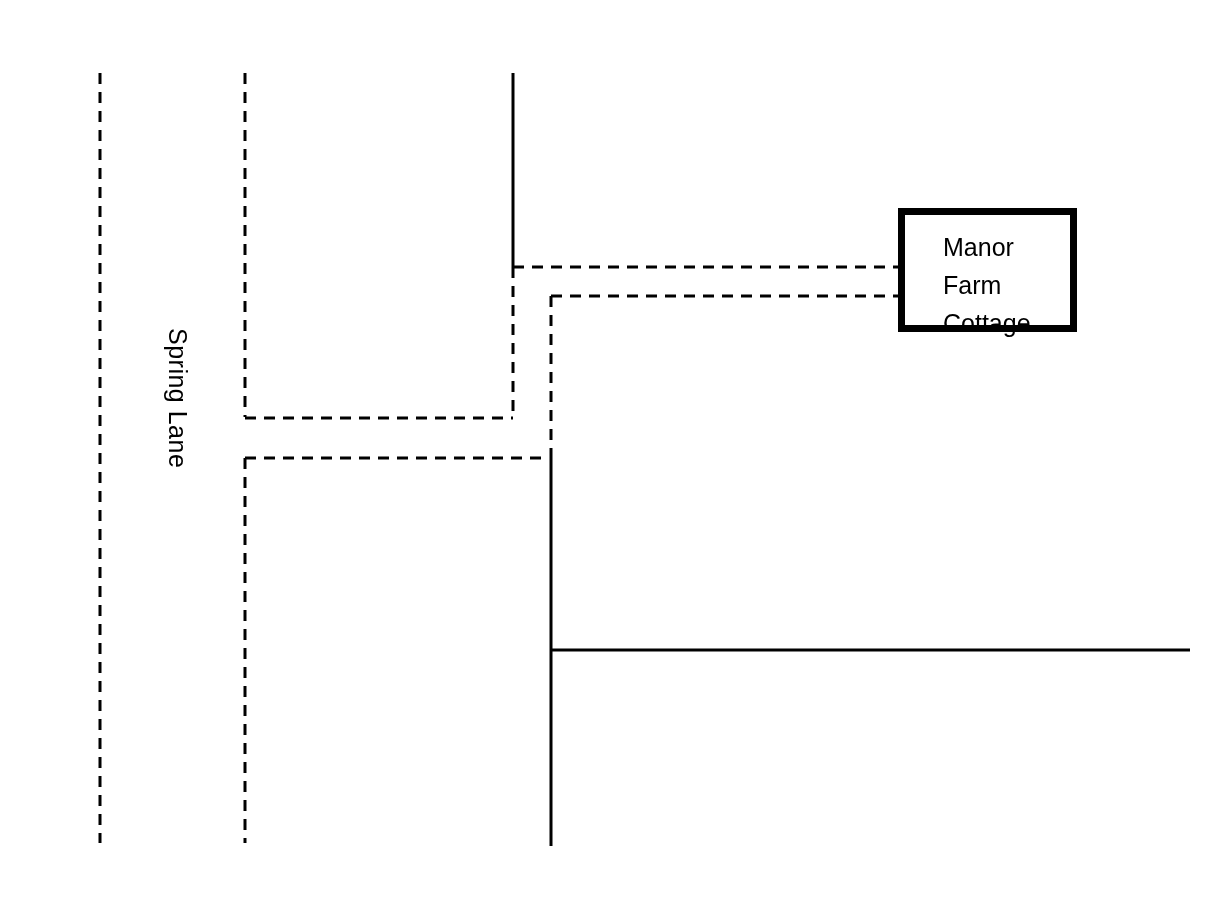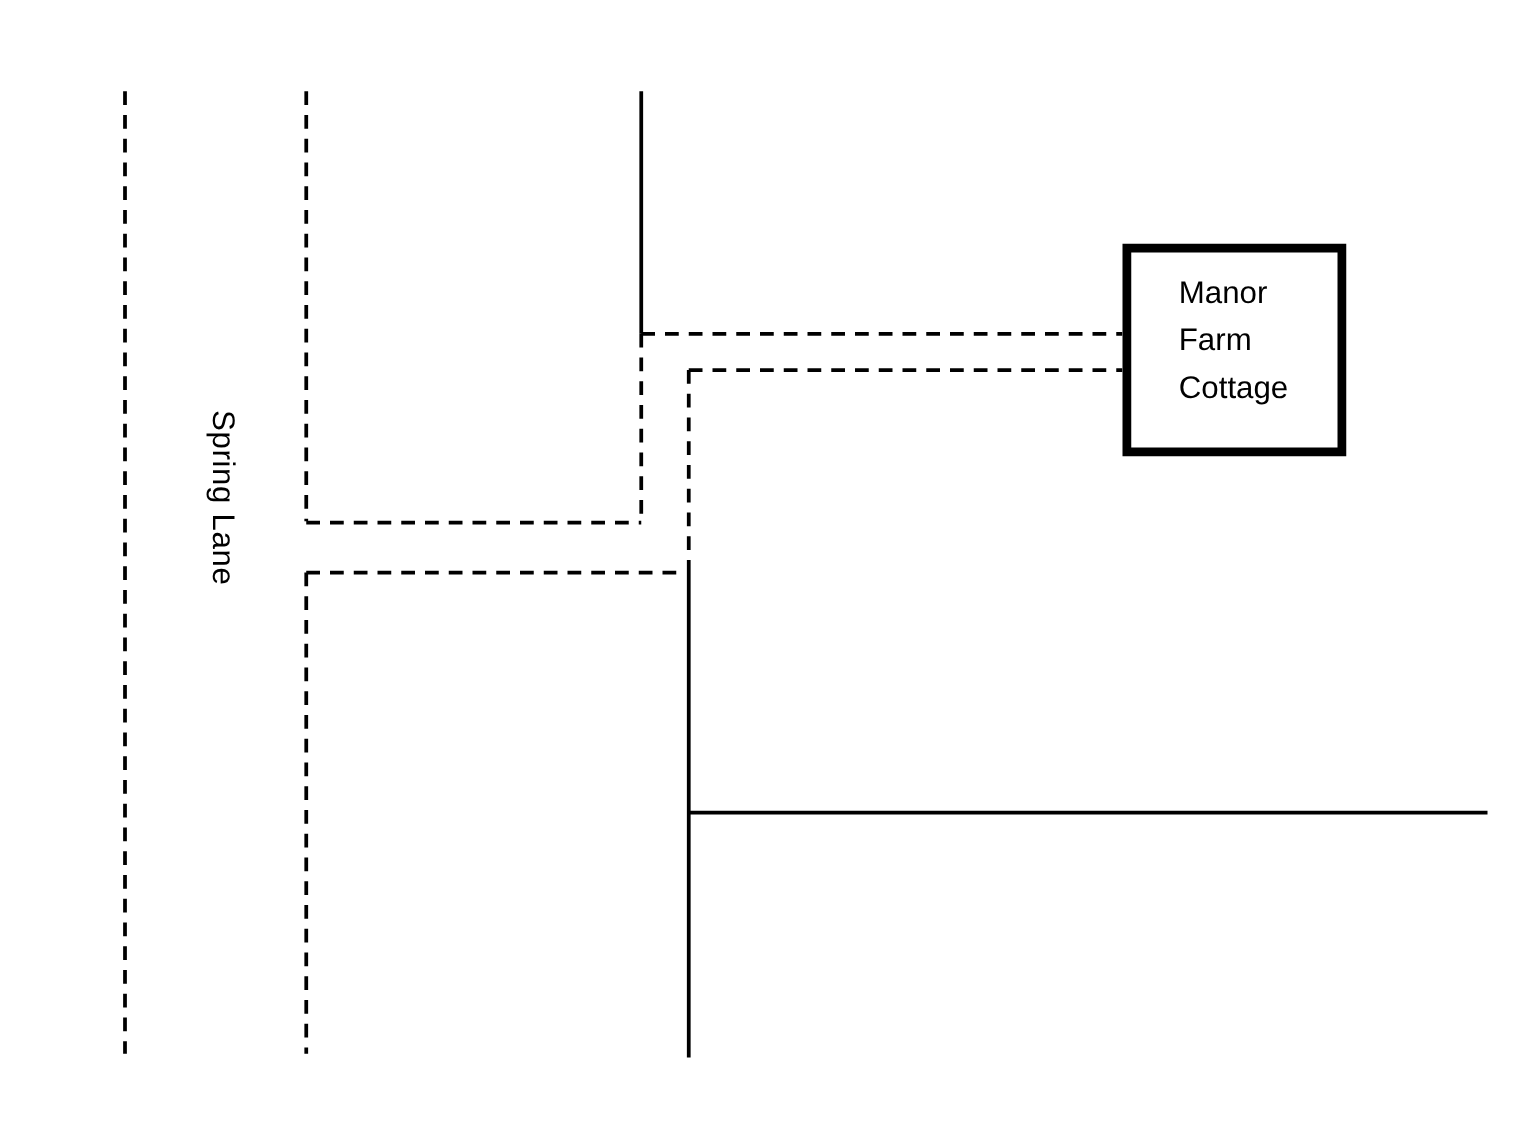--- a/index.html
+++ b/index.html
@@ -65,18 +65,18 @@
       <line x1="551" y1="296" x2="898" y2="296" stroke="#000000" stroke-width="3" stroke-dasharray="11 8"></line>
       <line x1="551" y1="296" x2="551" y2="448" stroke="#000000" stroke-width="3" stroke-dasharray="11 8"></line>
       <line x1="245" y1="458" x2="545" y2="458" stroke="#000000" stroke-width="3" stroke-dasharray="11 8"></line>
       <line x1="245" y1="458" x2="245" y2="843" stroke="#000000" stroke-width="3" stroke-dasharray="11 8"></line>
       <line x1="551" y1="448" x2="551" y2="846" stroke="#000000" stroke-width="3"></line>
       <line x1="551" y1="650" x2="1190" y2="650" stroke="#000000" stroke-width="3"></line>
     </svg>
 
   <div class="road-label" style="left: 192px; top: 328px; transform: rotate(90deg);">Spring Lane</div>
 
-  <div class="building-box" style="left: 898px; top: 195px; width: 179px; height: 170px; border-width: 7px;">
+  <div class="building-box" style="left: 898px; top: 208px; width: 179px; height: 124px; border-width: 7px;">
     <div class="building-label">Manor
 Farm
 Cottage</div>
   </div>
 </div>
 
 </body></html>

